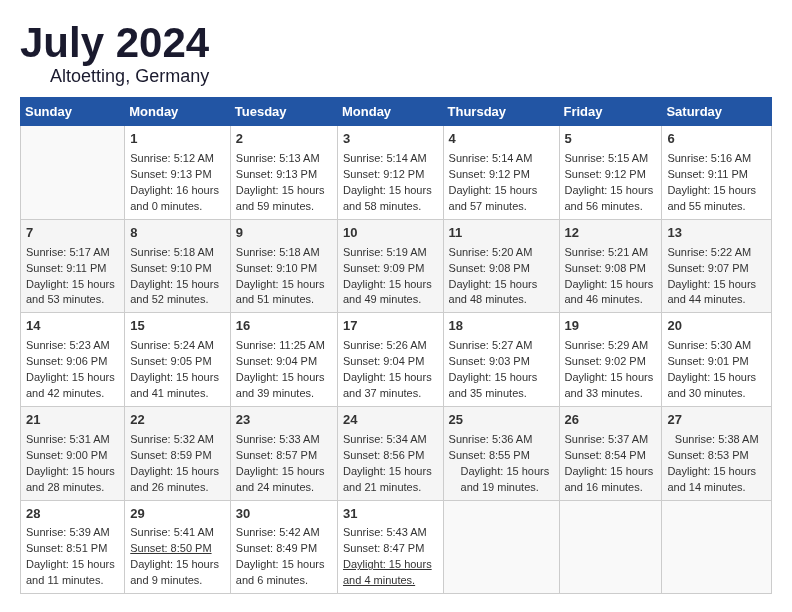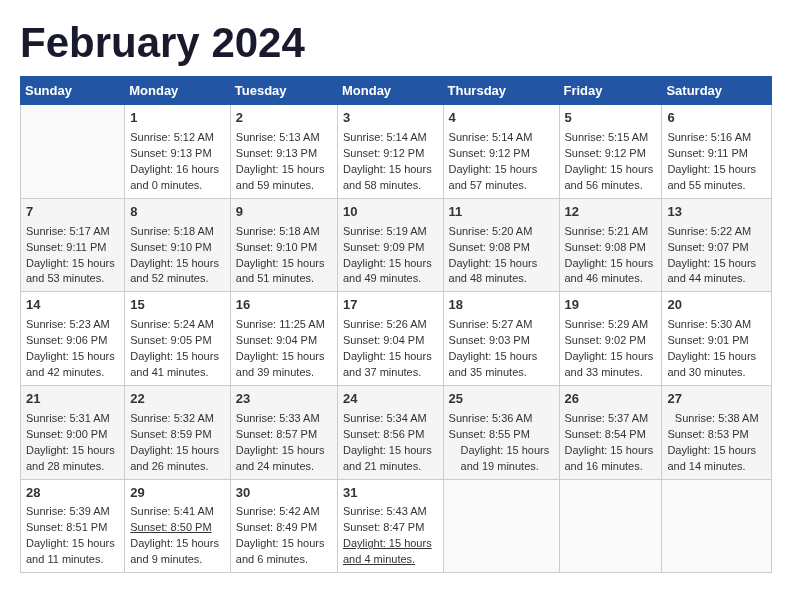--- a/index.html
+++ b/index.html
@@ -76,21 +76,22 @@
     }
     .empty { background: #f9f9f9; }
     tr:nth-child(even) td { background: #f5f5f5; }
     tr:nth-child(odd) td { background: #ffffff; }
   </style>
 </head>
 <body>
 
 <div class="header">
   <div class="title-block">
-    <div class="month-title">February 2024</div>
+    <div class="month-title">July 2024</div>
+    <div class="subtitle">Altoetting, Germany</div>
   </div>
 </div>
 
 <table>
   <thead>
     <tr>
     <th>Sunday</th>
         <th>Monday</th>
         <th>Tuesday</th>
         <th>Monday</th>

